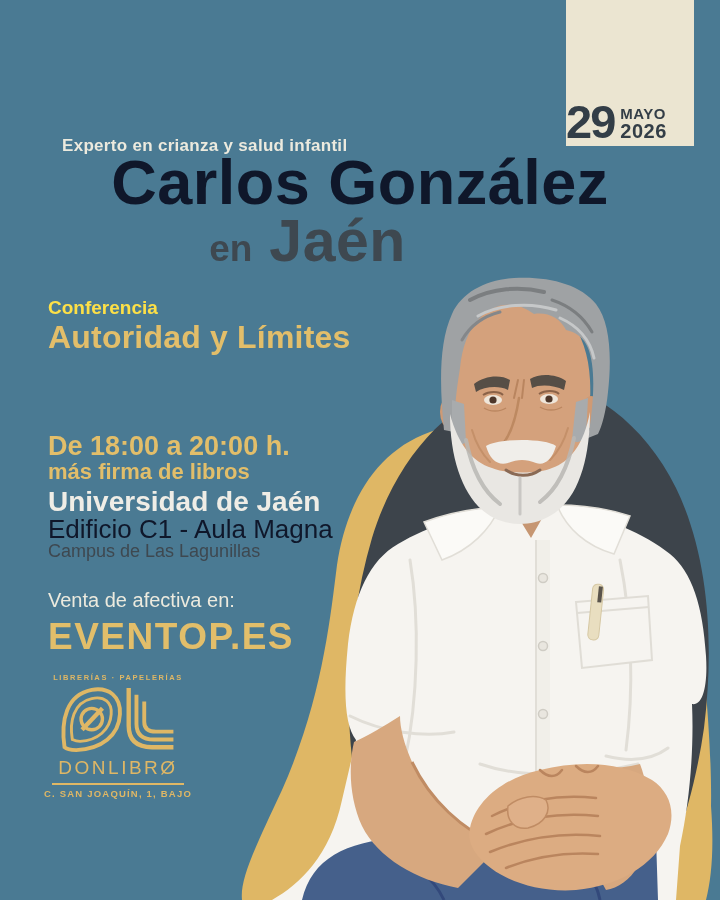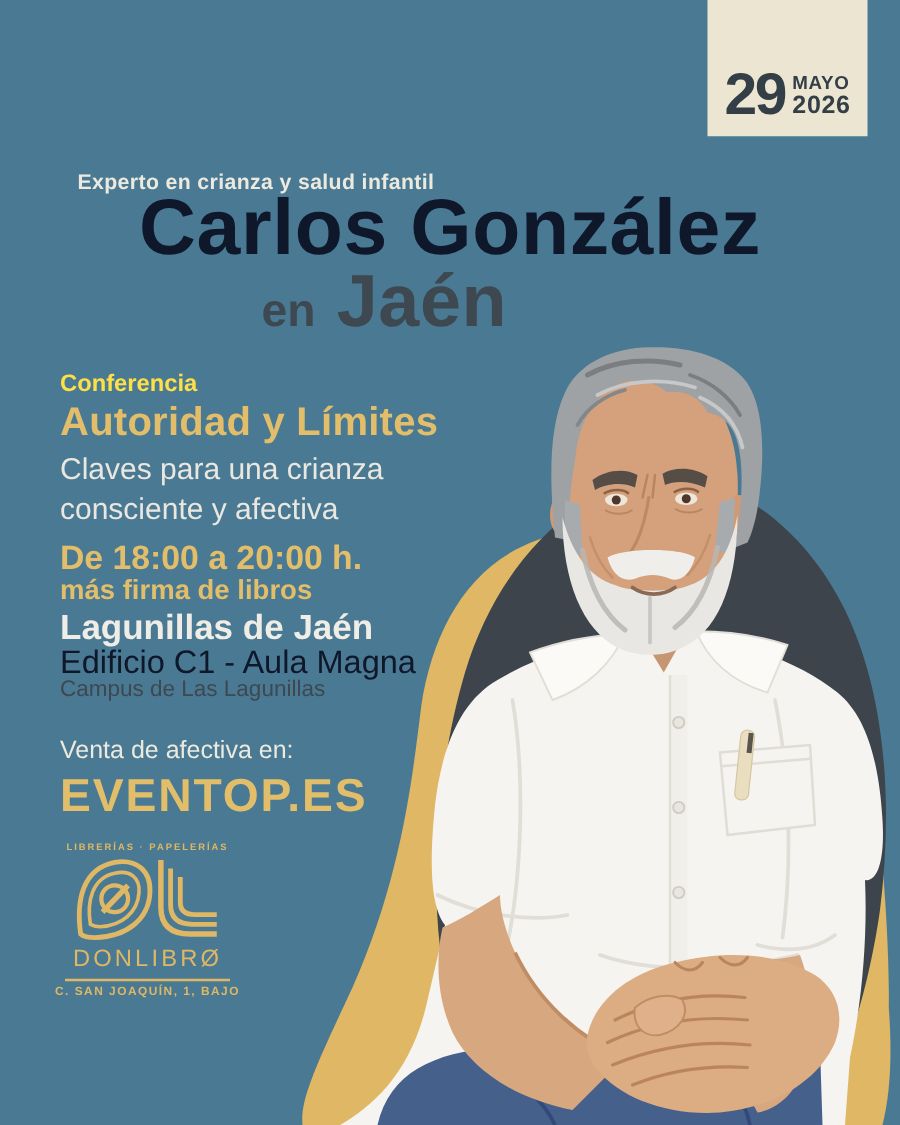--- a/index.html
+++ b/index.html
@@ -7,23 +7,23 @@
     position:relative;width:720px;height:900px;overflow:hidden;
     background:#4a7a93;
     font-family:"Liberation Sans","DejaVu Sans",sans-serif;
     -webkit-font-smoothing:antialiased;
   }
   .poster *{box-sizing:border-box;}
   #scene{position:absolute;left:0;top:0;width:720px;height:900px;display:block;}
 
   
   .date-panel{
-    position:absolute;left:566px;top:0;width:128px;height:109px;
-    background:#ebe5d1;display:flex;align-items:flex-end;justify-content:center;
-    padding-bottom:14px;gap:6px;color:#333e47;
+    position:absolute;left:566px;top:0;width:128px;height:146px;
+    background:#ebe5d1;display:flex;align-items:flex-end;justify-content:flex-start;
+    padding-bottom:4px;gap:6px;color:#333e47;
   }
   .date-day{font-size:47px;font-weight:bold;line-height:.82;letter-spacing:-2px;}
   .date-col{display:flex;flex-direction:column;line-height:1.0;padding-bottom:1px;}
   .date-month{font-size:15px;font-weight:bold;letter-spacing:.5px;}
   .date-year{font-size:20px;font-weight:bold;letter-spacing:.5px;}
 
   
   .tagline{position:absolute;left:62px;top:136px;font-size:17px;font-weight:bold;color:#eceade;letter-spacing:.3px;}
   .title{position:absolute;left:0;top:151px;width:720px;text-align:center;
     font-size:63px;font-weight:bold;color:#0f172a;letter-spacing:.5px;line-height:1;}
@@ -195,27 +195,23 @@
 
   <div class="tagline">Experto en crianza y salud infantil</div>
   <div class="title">Carlos González</div>
   <div class="subtitle">
     <span class="pre">en</span>
     <span class="city">Jaén</span>
   </div>
 
   <div class="col kicker">Conferencia</div>
   <div class="col talk-title">Autoridad y Límites</div>
-  <div class="col talk-sub">
-    <div>Claves para una crianza</div>
-    <div>consciente y afectiva</div>
-  </div>
   <div class="col time">De 18:00 a 20:00 h.</div>
   <div class="col time-note">más firma de libros</div>
-  <div class="col venue">Lagunillas de Jaén</div>
+  <div class="col venue">Universidad de Jaén</div>
   <div class="col venue-detail">Edificio C1 - Aula Magna</div>
   <div class="col venue-campus">Campus de Las Lagunillas</div>
   <div class="col tickets-label">Venta de afectiva en:</div>
   <div class="col tickets-site">EVENTOP.ES</div>
 
   <div class="logo">
     <div class="logo-top">LIBRERÍAS · PAPELERÍAS</div>
     <svg class="logo-mono" width="124" height="70" viewBox="0 0 122 72" aria-hidden="true">
       <g fill="none" stroke="#dfb765">
         <path d="M6,64 C2,36 8,10 34,5 C52,2 64,12 63,30 C62,52 44,66 18,67 C13,67 8,66 6,64 Z" stroke-width="4"></path>

